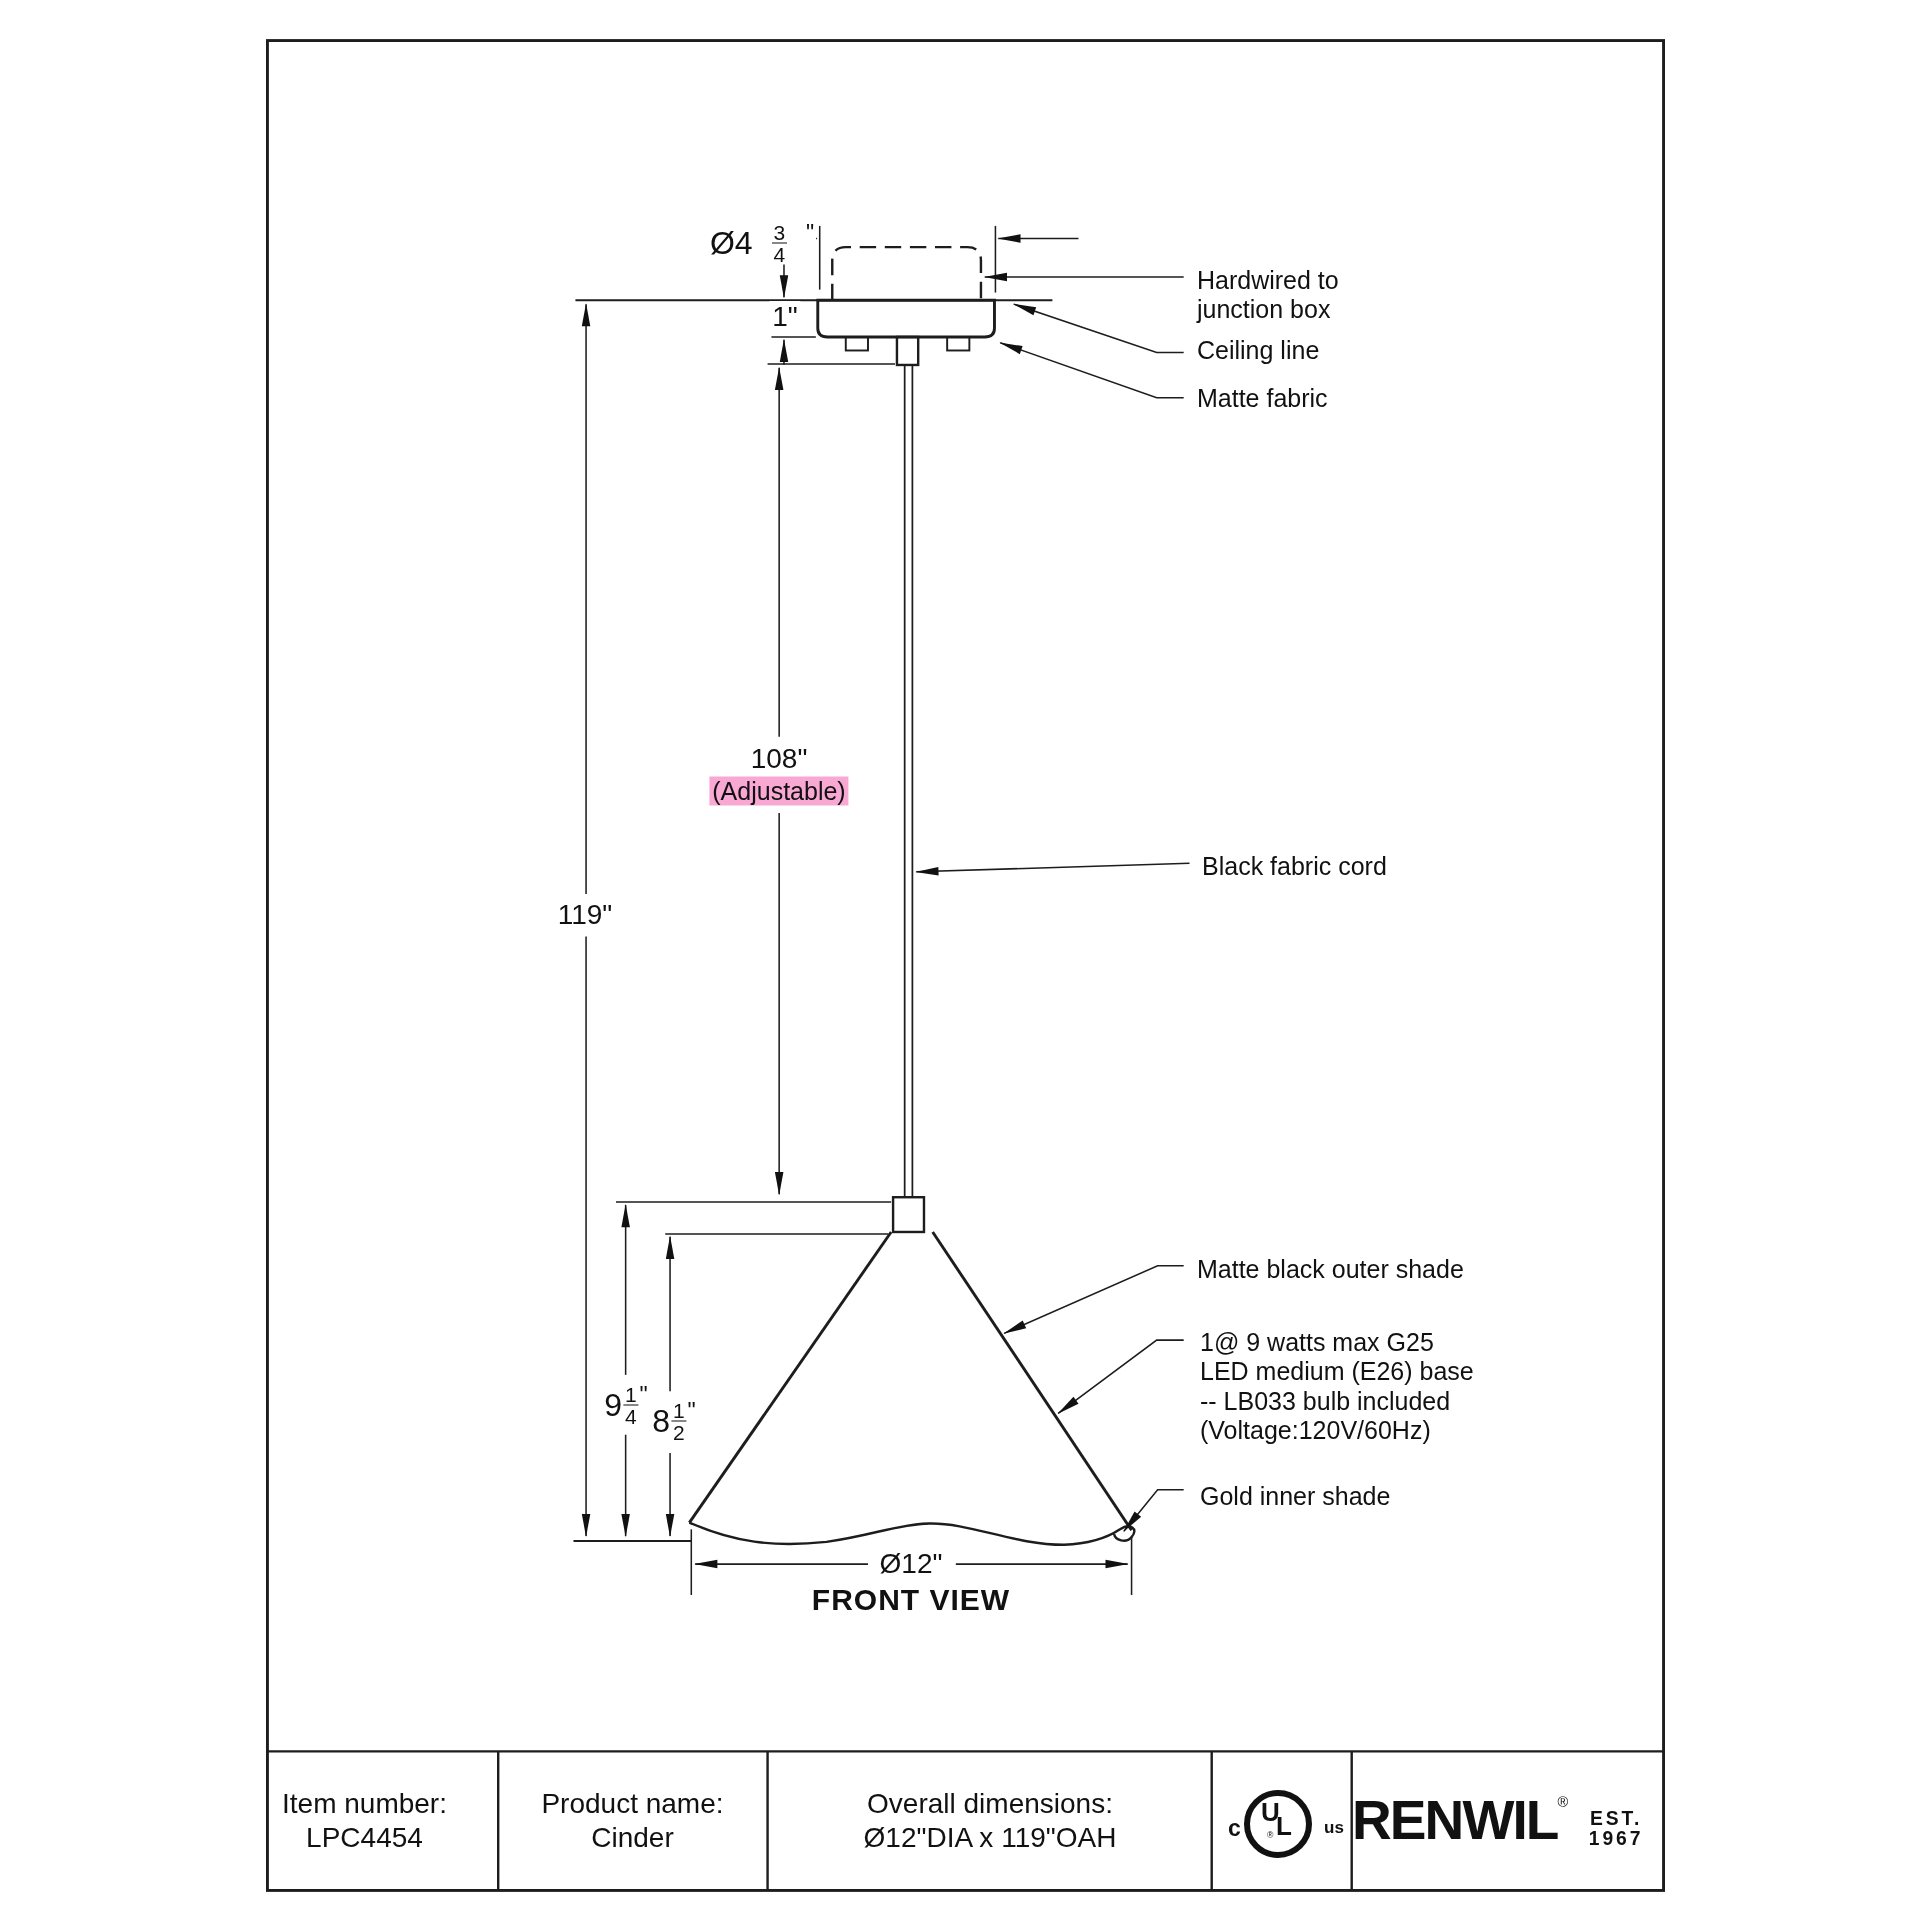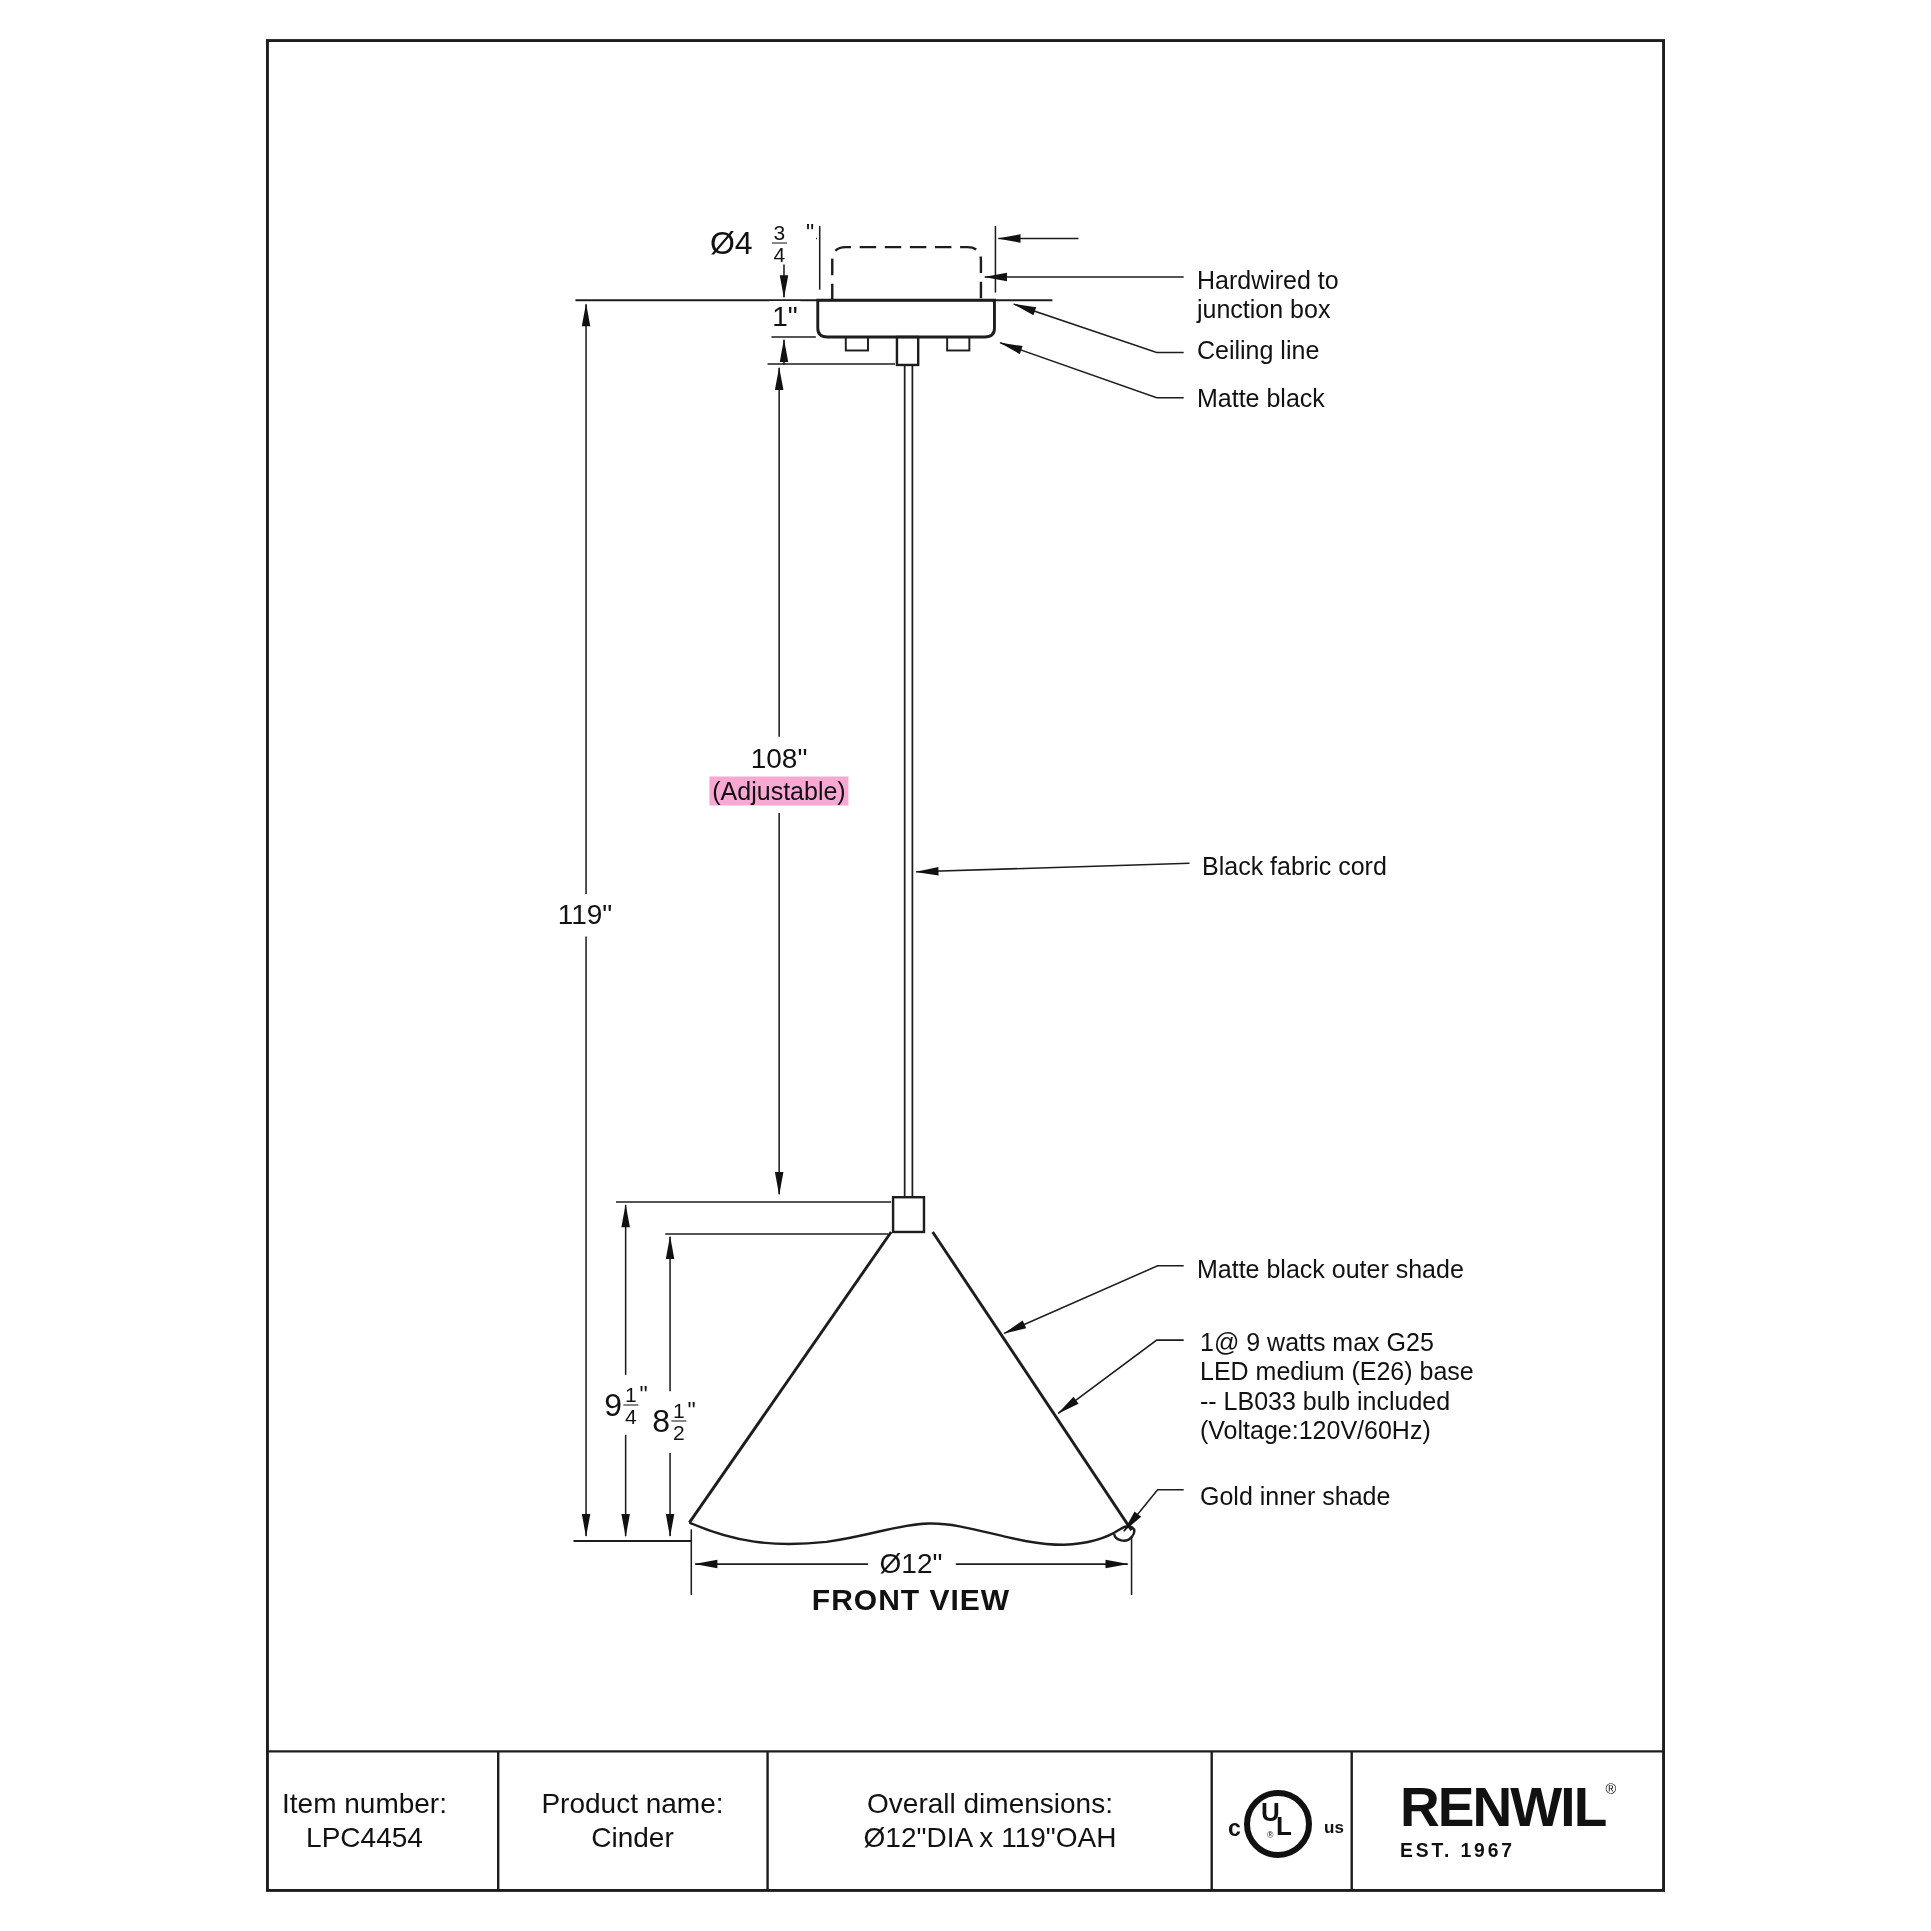--- a/index.html
+++ b/index.html
@@ -19,21 +19,21 @@
   .viewlbl{font-size:30px;font-weight:600;letter-spacing:1px;}
   .cell{position:absolute;top:1751px;height:139px;display:flex;flex-direction:column;
         align-items:center;justify-content:center;font-size:28px;line-height:34px;text-align:center;}
   .ulwrap{position:absolute;width:106px;height:77px;}
   .ulcircle{position:absolute;left:16.4px;top:1.9px;width:56px;height:56px;border:6.8px solid #111;border-radius:50%;}
   .ulU{position:absolute;left:33px;top:8.7px;font-size:26px;font-weight:700;}
   .ulL{position:absolute;left:48px;top:23px;font-size:26px;font-weight:700;}
   .ulreg{position:absolute;left:39px;top:42px;font-size:8.7px;}
   .ulc{position:absolute;left:0px;top:27px;font-size:23px;font-weight:700;}
   .ulus{position:absolute;left:85px;top:30px;font-size:17px;font-weight:700;margin-left:11px;}
-  .brand{display:flex;flex-direction:column;align-items:flex-start;line-height:1;}
+  .brand{display:flex;flex-direction:row;align-items:flex-end;line-height:1;}
   .brandrow{display:flex;align-items:flex-start;}
   .brandname{font-size:55px;font-weight:800;letter-spacing:-1.9px;}
   .brandreg{font-size:14.5px;margin-top:1.9px;}
   .brandest{font-size:19.3px;font-weight:700;letter-spacing:2.9px;margin-top:5.8px;}
 </style>
 </head>
 <body>
 
 <div class="page">
 
@@ -190,21 +190,21 @@
 
   <div class="lbl dim center" style="left:911px;top:1564px;">Ø12"</div>
 
   <div class="lbl viewlbl center" style="left:911px;top:1600px;">FRONT VIEW</div>
 
   <div class="lbl callout" style="left:1197px;top:266px;">
     <div>Hardwired to</div>
     <div>junction box</div>
   </div>
   <div class="lbl callout vcenter" style="left:1197px;top:350px;">Ceiling line</div>
-  <div class="lbl callout vcenter" style="left:1197px;top:398px;">Matte black</div>
+  <div class="lbl callout vcenter" style="left:1197px;top:398px;">Matte fabric</div>
   <div class="lbl callout vcenter" style="left:1202px;top:866px;">Black fabric cord</div>
   <div class="lbl callout vcenter" style="left:1197px;top:1269px;">Matte black outer shade</div>
   <div class="lbl callout" style="left:1200px;top:1328px;line-height:29.4px;">
     <div>1@ 9 watts max G25</div>
     <div>LED medium (E26) base</div>
     <div>-- LB033 bulb included</div>
     <div>(Voltage:120V/60Hz)</div>
   </div>
   <div class="lbl callout vcenter" style="left:1200px;top:1496px;">Gold inner shade</div>
 

